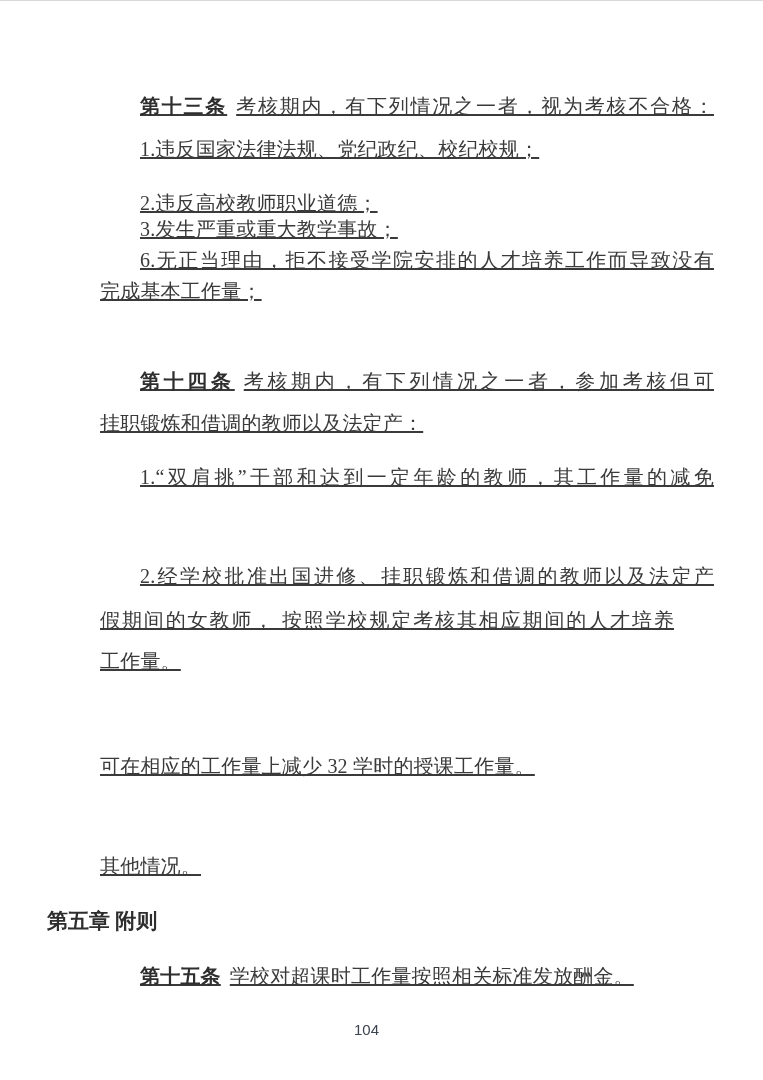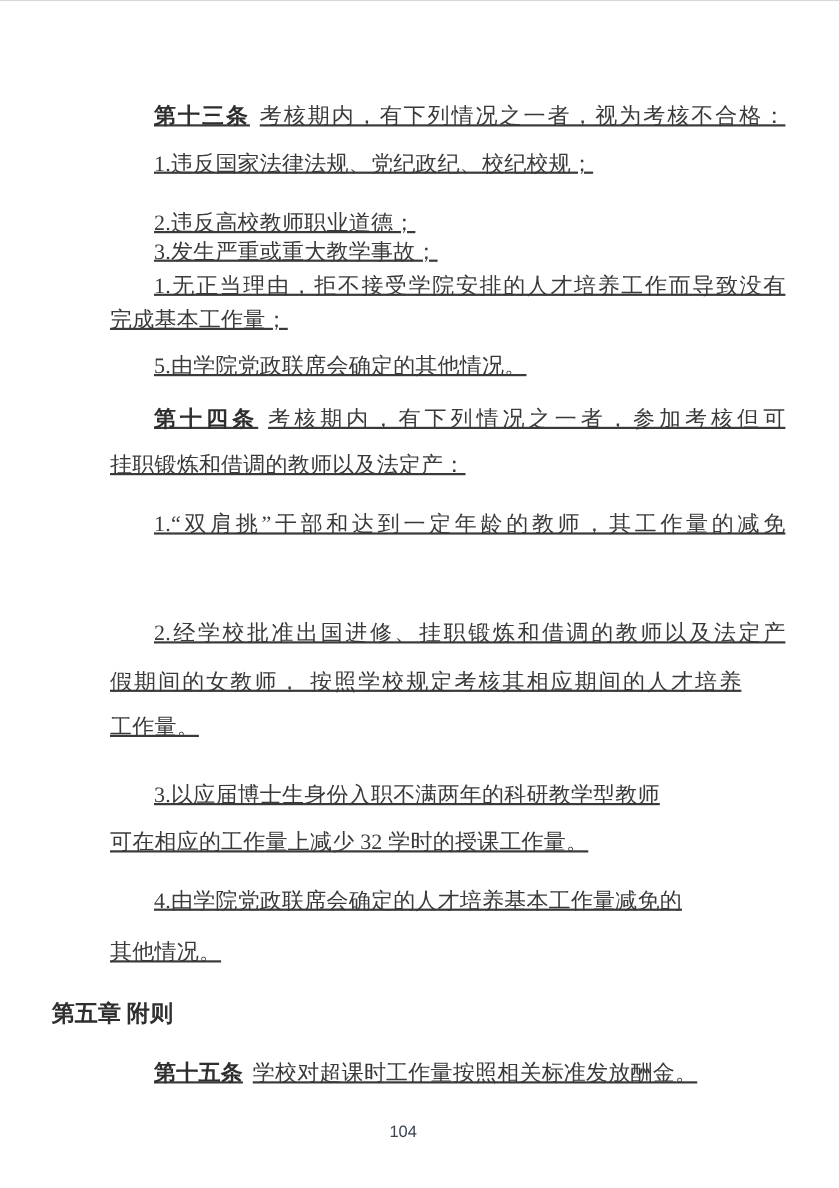--- a/index.html
+++ b/index.html
@@ -59,33 +59,30 @@
 </style>
 </head>
 <body>
 
 <div class="page">
 
   <div class="line indent just" style="top:91px"><span class="lbl">第十三条</span><span>考核期内，有下列情况之一者，视为考核不合格：</span></div>
   <div class="line indent" style="top:134px"><span>1.违反国家法律法规、党纪政纪、校纪校规；</span></div>
   <div class="line indent" style="top:188px"><span>2.违反高校教师职业道德；</span></div>
   <div class="line indent" style="top:214px"><span>3.发生严重或重大教学事故；</span></div>
-  <div class="line indent just" style="top:245px"><span>1.无正当理由，拒不接受学院安排的人才培养工作而导致没有</span></div>
+  <div class="line indent just" style="top:245px"><span>6.无正当理由，拒不接受学院安排的人才培养工作而导致没有</span></div>
   <div class="line" style="top:276px"><span>完成基本工作量；</span></div>
-  <div class="line indent" style="top:318px"><span>5.由学院党政联席会确定的其他情况。</span></div>
 
   <div class="line indent just" style="top:366px"><span class="lbl">第十四条</span><span>考核期内，有下列情况之一者，参加考核但可</span></div>
   <div class="line" style="top:408px"><span>挂职锻炼和借调的教师以及法定产：</span></div>
   <div class="line indent just" style="top:462px"><span>1.“双肩挑”干部和达到一定年龄的教师，其工作量的减免</span></div>
   <div class="line indent just" style="top:561px"><span>2.经学校批准出国进修、挂职锻炼和借调的教师以及法定产</span></div>
   <div class="line" style="top:646px"><span>工作量。</span></div>
   <div class="line just" style="top:605px"><span>假期间的女教师， 按照学校规定考核其相应期间的人才培养</span></div>
-  <div class="line indent" style="top:708px"><span>3.以应届博士生身份入职不满两年的科研教学型教师</span></div>
   <div class="line" style="top:751px"><span>可在相应的工作量上减少 32 学时的授课工作量。</span></div>
-  <div class="line indent" style="top:804px"><span>4.由学院党政联席会确定的人才培养基本工作量减免的</span></div>
   <div class="line" style="top:851px"><span>其他情况。</span></div>
 
   <div class="chapter" style="top:906px">第五章 附则</div>
 
   <div class="line indent" style="top:961px"><span class="lbl">第十五条</span><span>学校对超课时工作量按照相关标准发放酬金。</span></div>
 
   <div class="pagenum" style="top:1020px">104</div>
 
 </div>
 

